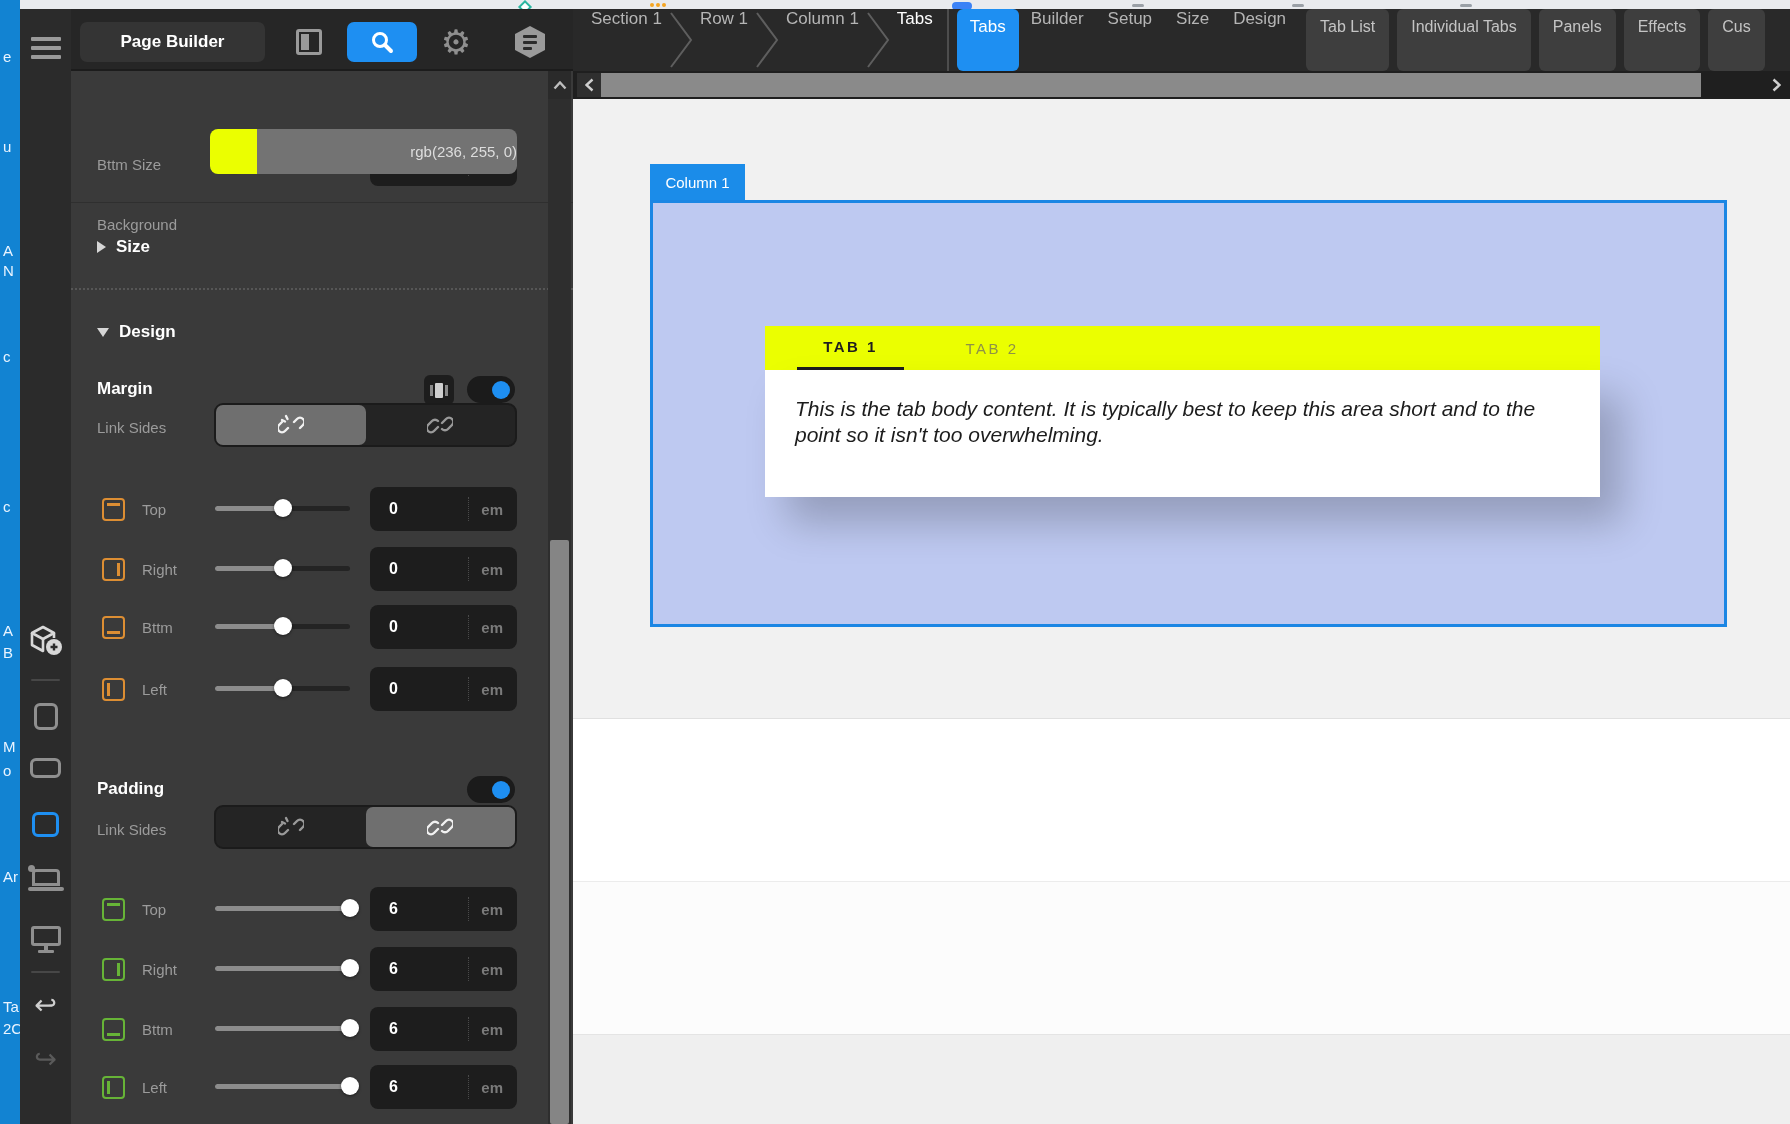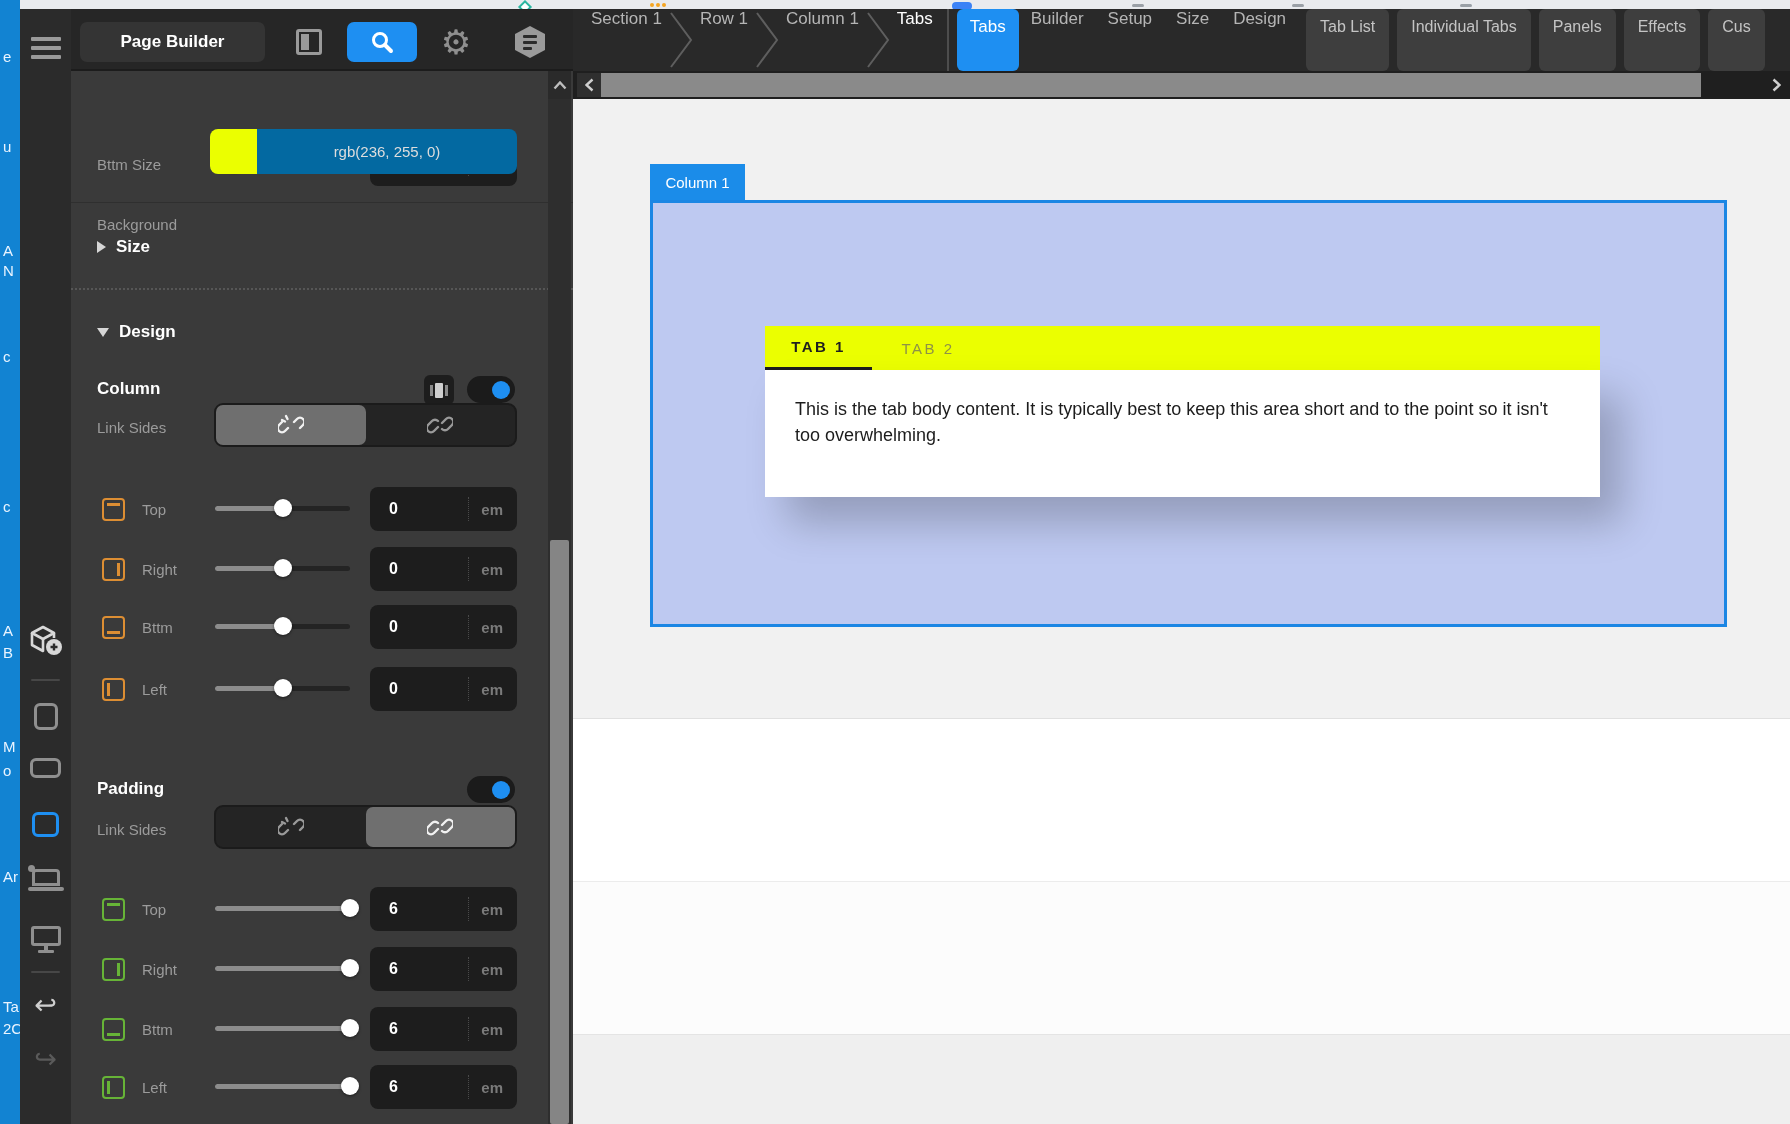--- a/index.html
+++ b/index.html
@@ -104,25 +104,25 @@
   #hscroll { left:573px; top:71px; width:1217px; height:28px; background:#1f1f1f; z-index:3; }
   #hscroll .lbtn { position:absolute; left:4px; top:2px; width:24px; height:24px; background:#2f2f2f; display:flex; align-items:center; justify-content:center; cursor:pointer; }
   #hscroll .thumb { position:absolute; left:28px; top:2px; width:1100px; height:24px; background:#8a8a8a; cursor:pointer; }
   #hscroll .rbtn { position:absolute; right:2px; top:2px; width:24px; height:24px; display:flex; align-items:center; justify-content:center; cursor:pointer; }
 
   
   #canvas { left:573px; top:99px; width:1217px; height:1025px; background:#f1f1f1; overflow:hidden; }
   #col-label { position:absolute; left:77px; top:65px; width:95px; height:36px; background:#1b8ce9; color:#fff; font-size:15px; display:flex; align-items:center; justify-content:center; cursor:pointer; }
   #col-box { position:absolute; left:77px; top:101px; width:1077px; height:427px; background:#bec9f1; border:3px solid #1b86e4; cursor:pointer; }
   #tabbar-el { position:absolute; left:112px; top:123px; width:835px; height:44px; background:#ebff00; display:flex; }
-  .ptab { height:44px; display:flex; align-items:center; justify-content:center; font-size:15px; letter-spacing:2.5px; cursor:pointer; }
+  .ptab { height:44px; display:flex; align-items:center; justify-content:center; font-size:15px; letter-spacing:2.5px; cursor:pointer;margin-left:32px; }
   .ptab.active { width:107px; color:#1f1f1f; font-weight:bold; border-bottom:3px solid #1d1d1d; }
   .ptab.idle { width:112px; color:#8e9246; }
   #tabpanel { position:absolute; left:112px; top:167px; width:835px; height:127px; background:#fff; box-shadow:22px 26px 38px rgba(0,0,0,.22); padding:26px 30px 0 30px; }
-  #tabpanel p { font-size:18px; line-height:26px; color:#1c1c1c; max-width:780px; }
+  #tabpanel p { font-size:21px; line-height:26px; color:#1c1c1c; max-width:780px;font-style:italic; }
   .band-line1 { position:absolute; left:0; top:619px; width:1217px; height:1px; background:#e0e0e0; }
   #white-band { position:absolute; left:0; top:620px; width:1217px; height:162px; background:#fff; }
   #footer-band { position:absolute; left:0; top:782px; width:1217px; height:153px; background:#fcfcfc; border-top:1px solid #ececec; }
   #assign-menu { position:absolute; left:0; top:28px; width:1217px; text-align:center; font-size:16px; letter-spacing:3px; color:#dd4a3a; cursor:pointer; }
   #powered { position:absolute; left:0; top:94px; width:1217px; text-align:center; font-size:14.5px; letter-spacing:3px; color:#999; }
   #powered .brand { color:#dd4a3a; cursor:pointer; }
   #bottom-strip { position:absolute; left:0; top:935px; width:1217px; height:90px; background:#efefef; border-top:1px solid #e4e4e4; }
 
   svg { display:block; }
 </style>
@@ -239,40 +239,40 @@
       <div class="thumb" style="left:14%"></div>
   </div>
   <div class="valbox" style="top:71px">
     <span class="val">1</span>
     <span class="sep"></span>
     <span class="unit">em</span>
   </div>
 
   <span class="plabel" style="top:145px">Background</span>
   <div class="abs" style="left:139px;top:58px;width:47px;height:45px;background:#ebff00;border-radius:8px 0 0 8px;position:absolute"></div>
-  <div class="abs" style="left:186px;top:58px;width:260px;height:45px;background:#0369a1;border-radius:0 8px 8px 0;position:absolute;display:flex;align-items:center;justify-content:center">
+  <div class="abs" style="left:186px;top:58px;width:260px;height:45px;background:#737373;border-radius:0 8px 8px 0;position:absolute;display:flex;align-items:center;justify-content:flex-end">
     <span style="color:#ddd;font-size:15px">rgb(236, 255, 0)</span>
   </div>
 
   <div class="psep-solid" style="top:131px"></div>
 
   <div class="pheader" style="left:26px;top:166px">
     <span class="tri right"></span>
     <span>Size</span>
   </div>
 
   <div class="psep-dot" style="top:217px"></div>
 
   <div class="pheader" style="left:26px;top:251px">
     <span class="tri down"></span>
     <span>Design</span>
   </div>
 
   <div class="pheader" style="left:26px;top:308px">
-    <span>Column</span>
+    <span>Margin</span>
   </div>
   <div class="mini-btn" style="left:353px;top:304px">
     <span class="vb1"></span>
       <span class="vb2"></span>
       <span class="vb1"></span>
   </div>
   <div class="toggle" style="left:396px;top:305px">
       <span class="knob"></span>
     </div>
 

